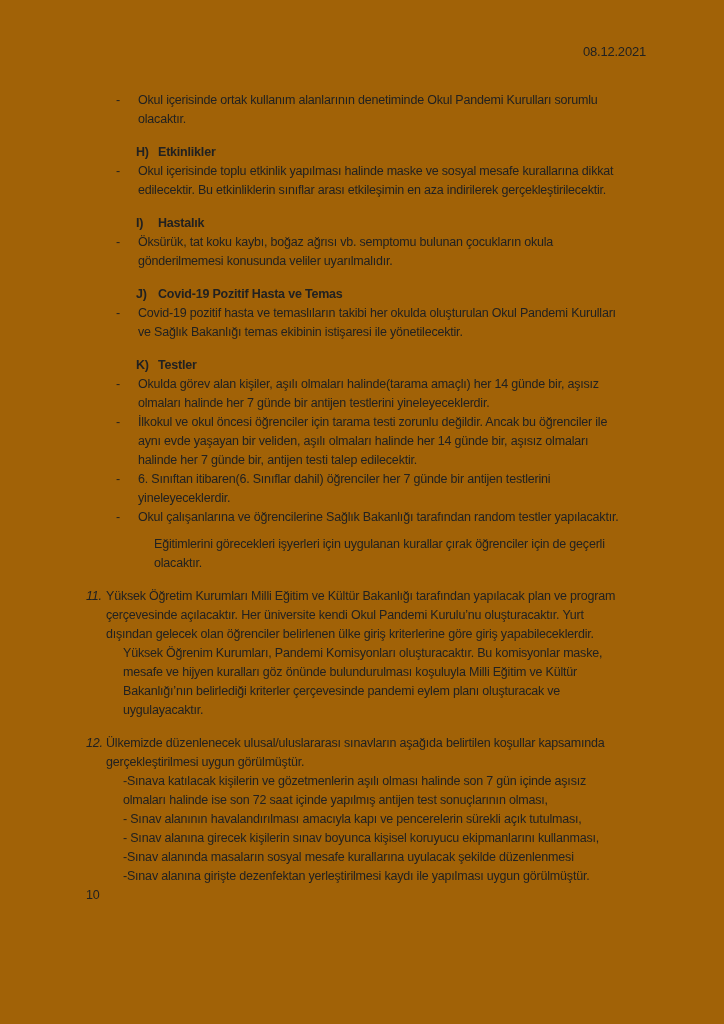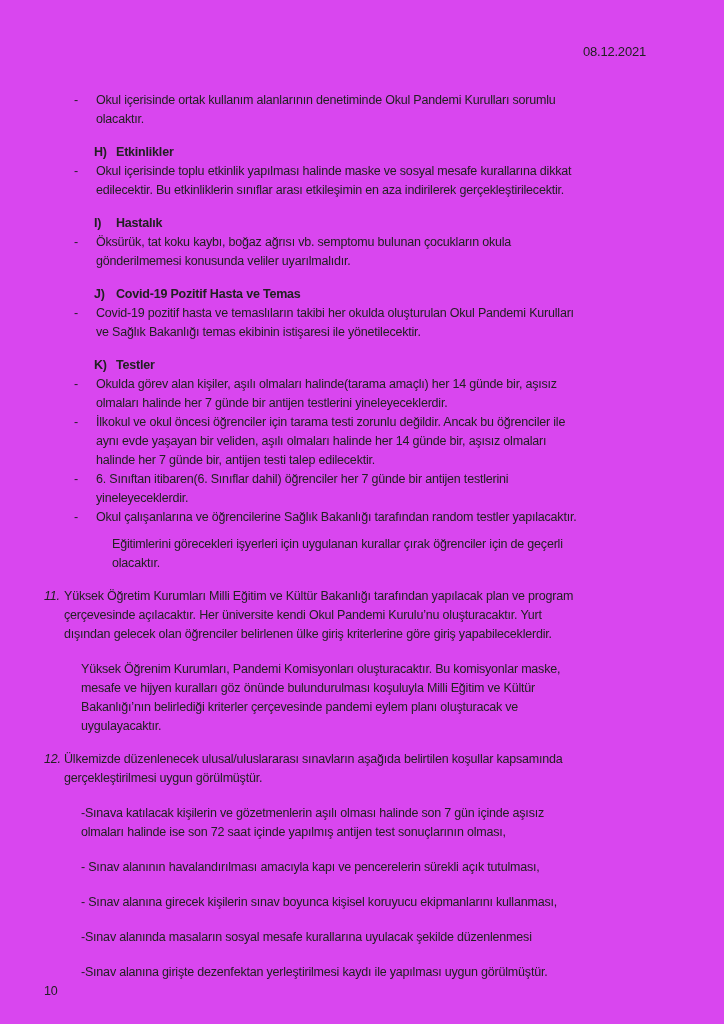--- a/index.html
+++ b/index.html
@@ -1,43 +1,43 @@
 <!DOCTYPE html>
 <html><head>
 <meta charset="utf-8">
 <style>
   html, body { margin: 0; padding: 0; background: #ffffff; }
   .page {
     position: relative;
     width: 724px;
     height: 1024px;
-    background: #d946ef;
+    background: #a16207;
     box-sizing: border-box;
-    padding: 42px 78px 0 44px;
+    padding: 42px 78px 0 86px;
     font-family: "Liberation Sans", "DejaVu Sans", sans-serif;
     font-size: 12.5px;
     line-height: 19px;
     letter-spacing: -0.2px;
     color: #212121;
     overflow: hidden;
   }
   .date { text-align: right; font-size: 13px; }
   .intro { margin-top: 30px; }
   .bullet { display: flex; margin-left: 30px; }
   .dash { flex: 0 0 22px; }
   .btext { flex: 1; white-space: pre-line; }
   .section { margin-top: 14px; }
   .heading { display: flex; font-weight: bold; margin-left: 50px; }
   .h-label { flex: 0 0 22px; }
   .closing-para { margin-left: 68px; margin-top: 8px; white-space: pre-line; }
   .num-block { margin-top: 14px; }
   .numbered { display: flex; }
   .num { flex: 0 0 20px; font-style: italic; }
   .ntext { flex: 1; white-space: pre-line; }
-  .subpara { margin-left: 37px; margin-top: 16px; white-space: pre-line; }
+  .subpara { margin-left: 37px; margin-top: 0; white-space: pre-line; }
   .pagenum { }
 </style>
 </head>
 <body>
 
 <div class="page">
 
   <div class="date">08.12.2021</div>
 
   <div class="bullet intro">

